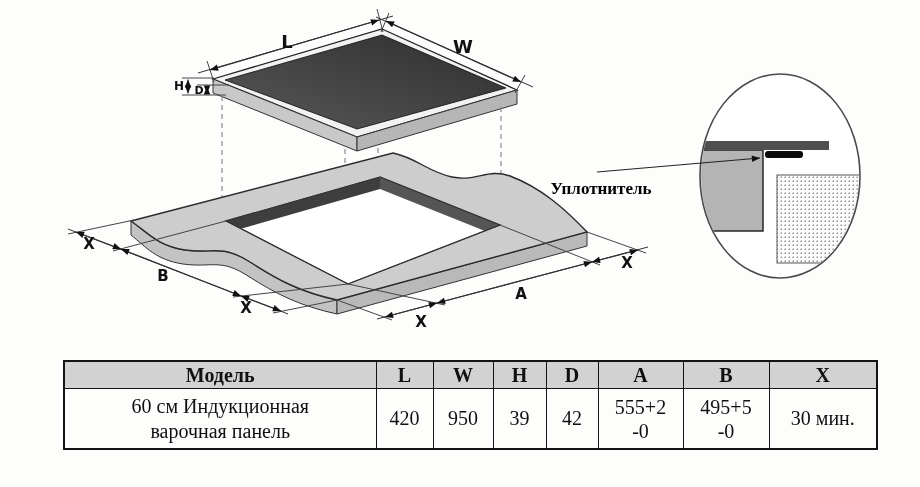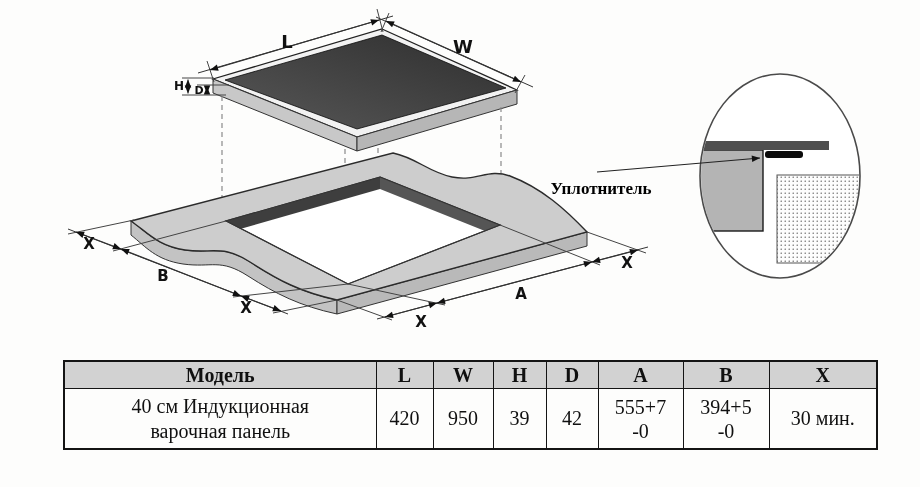--- a/index.html
+++ b/index.html
@@ -161,33 +161,33 @@
       <th>H</th>
       <th>D</th>
       <th>A</th>
       <th>B</th>
       <th>X</th>
     </tr>
   </thead>
   <tbody>
     <tr>
       <td class="model-cell">
-        <div>40 см Индукционная</div>
+        <div>60 см Индукционная</div>
         <div>варочная панель</div>
       </td>
       <td>420</td>
       <td>950</td>
       <td>39</td>
       <td>42</td>
       <td class="two-line">
-        <div>555+7</div>
+        <div>555+2</div>
         <div>-0</div>
       </td>
       <td class="two-line">
-        <div>394+5</div>
+        <div>495+5</div>
         <div>-0</div>
       </td>
       <td>30 мин.</td>
     </tr>
   </tbody>
 </table>
 
 </div>
 
 </body></html>

